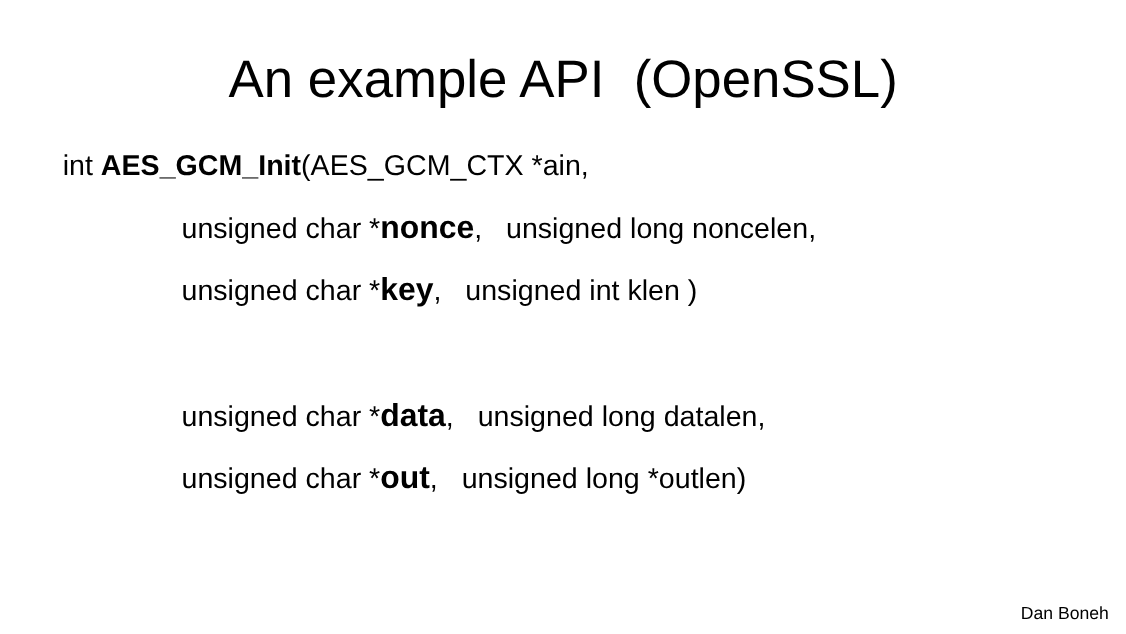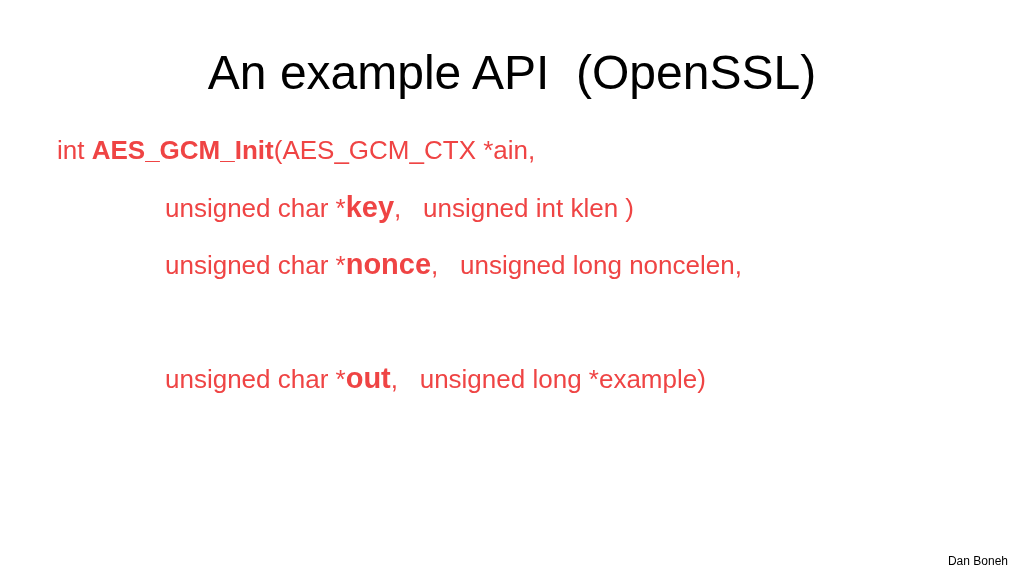--- a/index.html
+++ b/index.html
@@ -47,21 +47,21 @@
     top: 122px;
     width: 940px;
   }
 
   .code-line {
     font-family: "Liberation Sans", sans-serif;
     font-size: 26px;
     font-weight: 400;
     line-height: 57px;
     height: 57px;
-    color: #ef4444;
+    color: #000000;
     white-space: pre;
   }
 
   .code-line.indent {
     padding-left: 108px;
   }
 
   .code-line.blank {
     height: 57px;
   }
@@ -76,36 +76,37 @@
     font-weight: 700;
     font-size: 29px;
   }
 
   
   .footer {
     position: absolute;
     right: 16px;
     bottom: 8px;
     font-family: "Liberation Sans", sans-serif;
-    font-size: 12px;
+    font-size: 16px;
     font-weight: 400;
     color: #000000;
     white-space: pre;
   }
 </style>
 </head>
 <body>
 
 <div class="slide">
 
   <div class="slide-title">An example API  (OpenSSL)</div>
 
   <div class="body-block">
       <div class="code-line"><span>int </span><span class="fn">AES_GCM_Init</span><span>(AES_GCM_CTX *ain,</span></div>
+      <div class="code-line indent"><span>unsigned char *</span><span class="param">nonce</span><span>,   unsigned long noncelen,</span></div>
       <div class="code-line indent"><span>unsigned char *</span><span class="param">key</span><span>,   unsigned int klen )</span></div>
-      <div class="code-line indent"><span>unsigned char *</span><span class="param">nonce</span><span>,   unsigned long noncelen,</span></div>
       <div class="code-line blank"></div>
-      <div class="code-line indent"><span>unsigned char *</span><span class="param">out</span><span>,   unsigned long *example)</span></div>
+      <div class="code-line indent"><span>unsigned char *</span><span class="param">data</span><span>,   unsigned long datalen,</span></div>
+      <div class="code-line indent"><span>unsigned char *</span><span class="param">out</span><span>,   unsigned long *outlen)</span></div>
     </div>
 
   <div class="footer">Dan Boneh</div>
 
 </div>
 
 </body></html>

